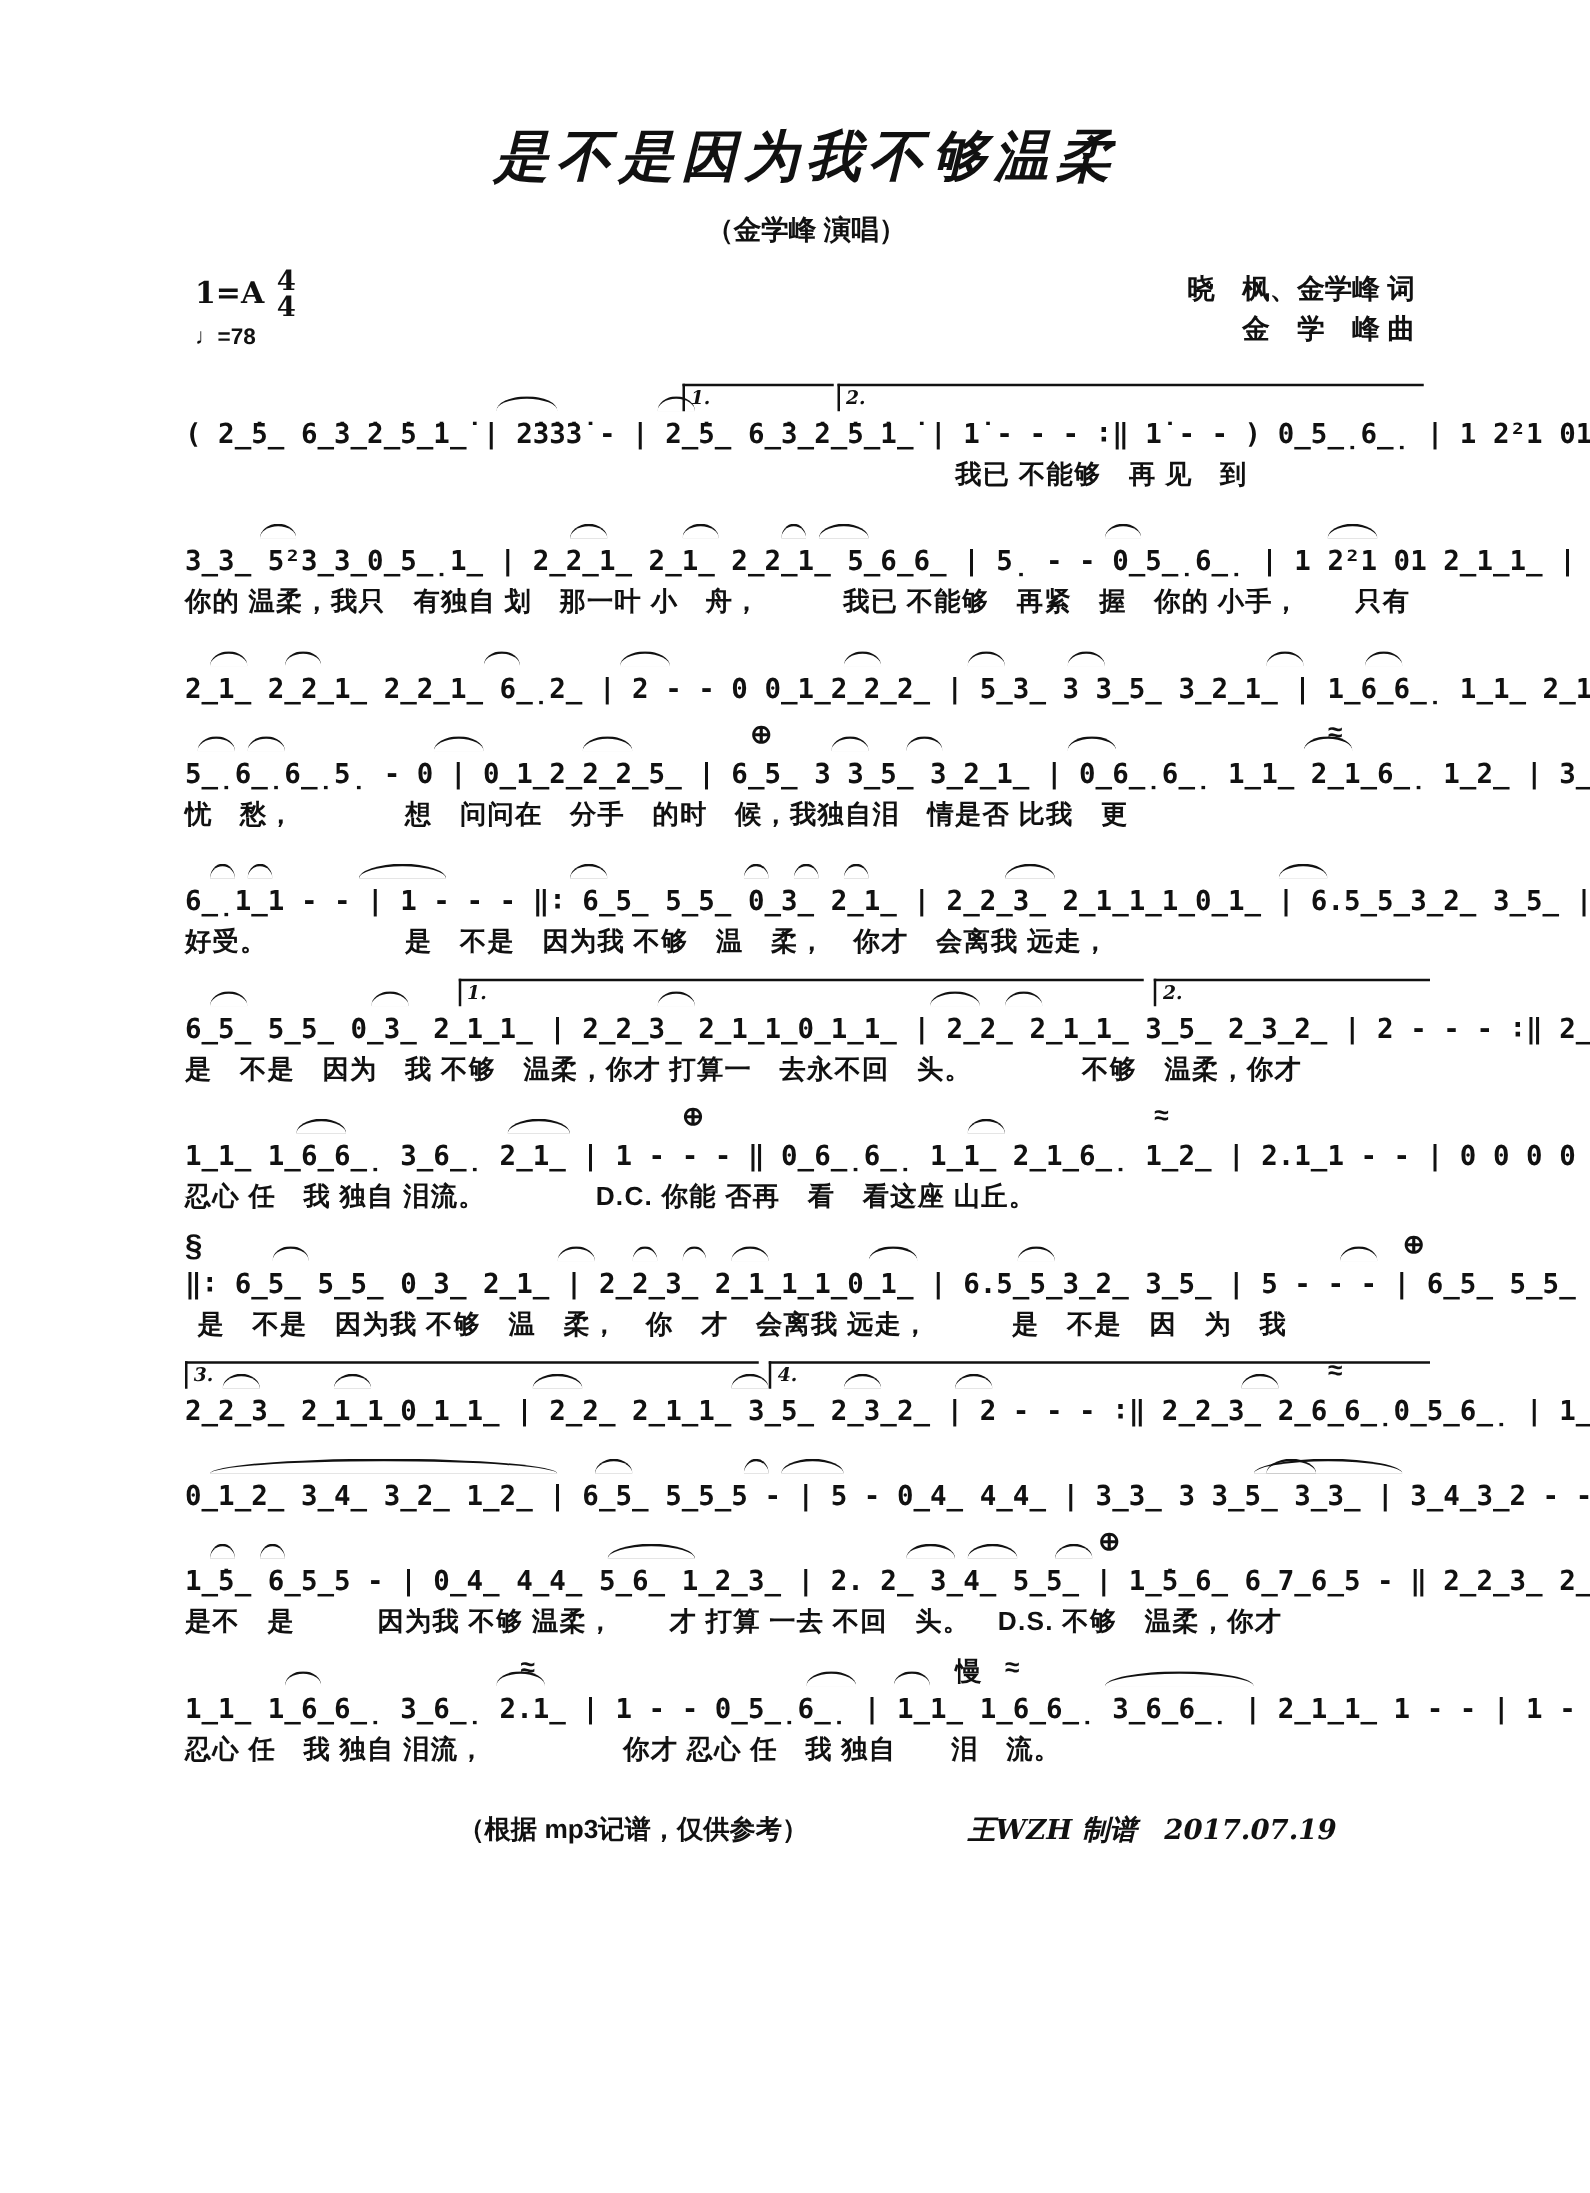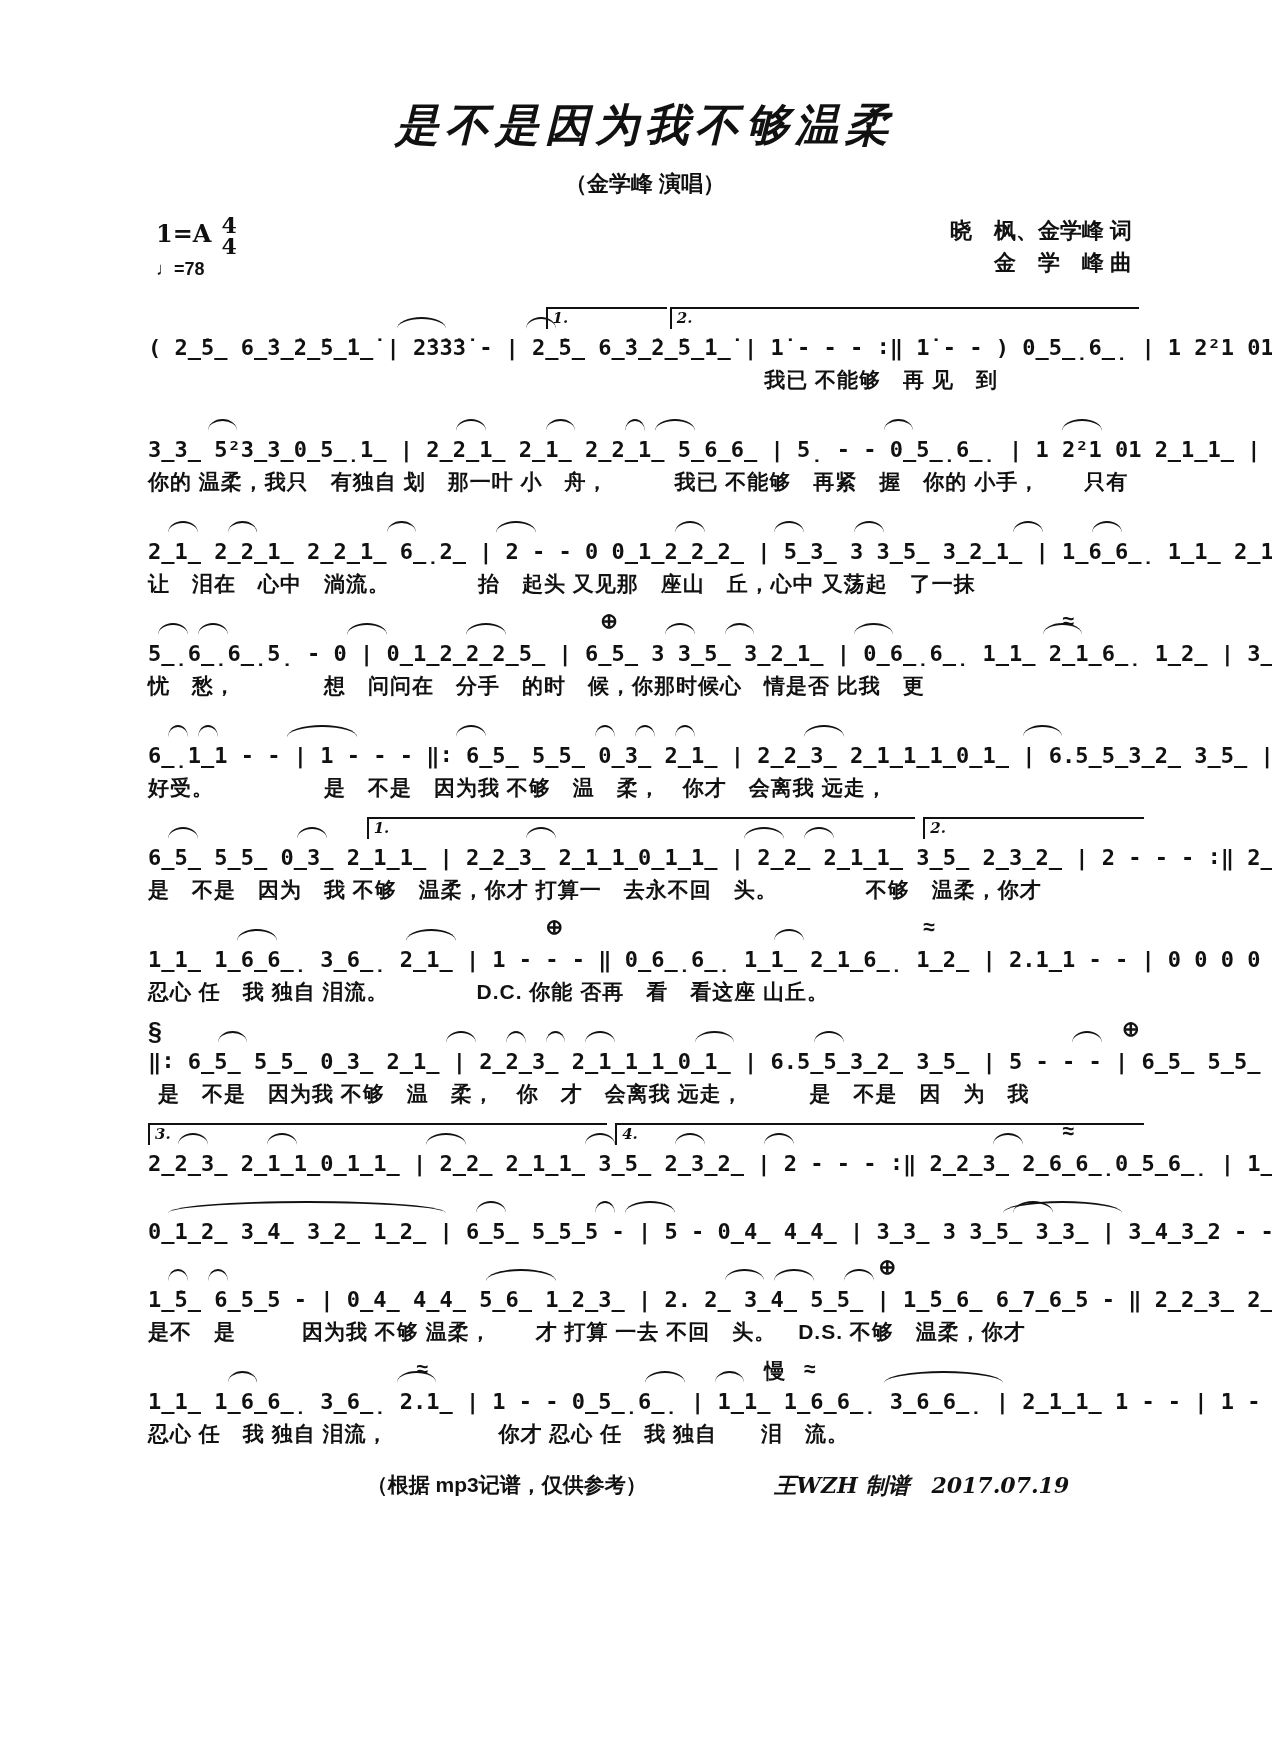--- a/index.html
+++ b/index.html
@@ -66,21 +66,21 @@
     line-height:34px;
   }
   .lyrics{
     font-size:21px;
     font-weight:bold;
     white-space:pre;
     height:34px;
     line-height:30px;
     letter-spacing:1px;
   }
-  .footer{position:relative;height:40px;margin-top:18px;font-weight:bold;}
+  .footer{position:relative;height:40px;margin-top:30px;font-weight:bold;}
   .footnote{position:absolute;left:22%;font-size:21px;}
   .credit{
     position:absolute;left:63%;
     font-family:"DejaVu Serif", serif;
     font-style:italic;
     font-size:22px;
   }
 </style>
 </head>
 <body>
@@ -138,38 +138,37 @@
             <div class="arcmark" style="width: 3%; left: 8%;"></div>
             <div class="arcmark" style="width: 3%; left: 24%;"></div>
             <div class="arcmark" style="width: 4%; left: 35%;"></div>
             <div class="arcmark" style="width: 3%; left: 53%;"></div>
             <div class="arcmark" style="width: 3%; left: 63%;"></div>
             <div class="arcmark" style="width: 3%; left: 71%;"></div>
             <div class="arcmark" style="width: 3%; left: 87%;"></div>
             <div class="arcmark" style="width: 3%; left: 95%;"></div>
           </div>
     <div class="notation">2̲1̲ 2̲2̲1̲ 2̲2̲1̲ 6̲̣2̲ | 2 - - 0 0̲1̲2̲2̲2̲ | 5̲3̲ 3 3̲5̲ 3̲2̲1̲ | 1̲6̲6̲̣ 1̲1̲ 2̲1̲6̲̣ 1̲1̲ |</div>
-    <div class="lyrics">让　泪在　心中　淌流。　　　　抬　起头 又见那　座山　丘，心中 又荡起　了一抹</div>
   </div>
 
   <div class="system">
     <div class="marks">
             <span class="symmark" style="left: 45.5%;">⊕</span>
             <div class="arcmark" style="width: 3%; left: 1%;"></div>
             <div class="arcmark" style="width: 3%; left: 5%;"></div>
             <div class="arcmark" style="width: 4%; left: 20%;"></div>
             <div class="arcmark" style="width: 4%; left: 32%;"></div>
             <div class="arcmark" style="width: 3%; left: 52%;"></div>
             <div class="arcmark" style="width: 3%; left: 58%;"></div>
             <div class="arcmark" style="width: 4%; left: 71%;"></div>
             <span class="symmark" style="left: 92%;">≈</span>
             <div class="arcmark" style="width: 4%; left: 90%;"></div>
           </div>
     <div class="notation">5̲̣6̲̣6̲̣5̣ - 0 | 0̲1̲2̲2̲2̲5̲ | 6̲5̲ 3 3̲5̲ 3̲2̲1̲ | 0̲6̲̣6̲̣ 1̲1̲ 2̲1̲6̲̣ 1̲2̲ | 3̲2̲2 - 2.1̲ |</div>
-    <div class="lyrics">忧　愁，　　　　想　问问在　分手　的时　候，你那时候心　情是否 比我　更</div>
+    <div class="lyrics">忧　愁，　　　　想　问问在　分手　的时　候，我独自泪　情是否 比我　更</div>
   </div>
 
   <div class="system">
     <div class="marks">
             <div class="arcmark" style="width: 2%; left: 2%;"></div>
             <div class="arcmark" style="width: 2%; left: 5%;"></div>
             <div class="arcmark" style="width: 7%; left: 14%;"></div>
             <div class="arcmark" style="width: 3%; left: 31%;"></div>
             <div class="arcmark" style="width: 2%; left: 45%;"></div>
             <div class="arcmark" style="width: 2%; left: 49%;"></div>

